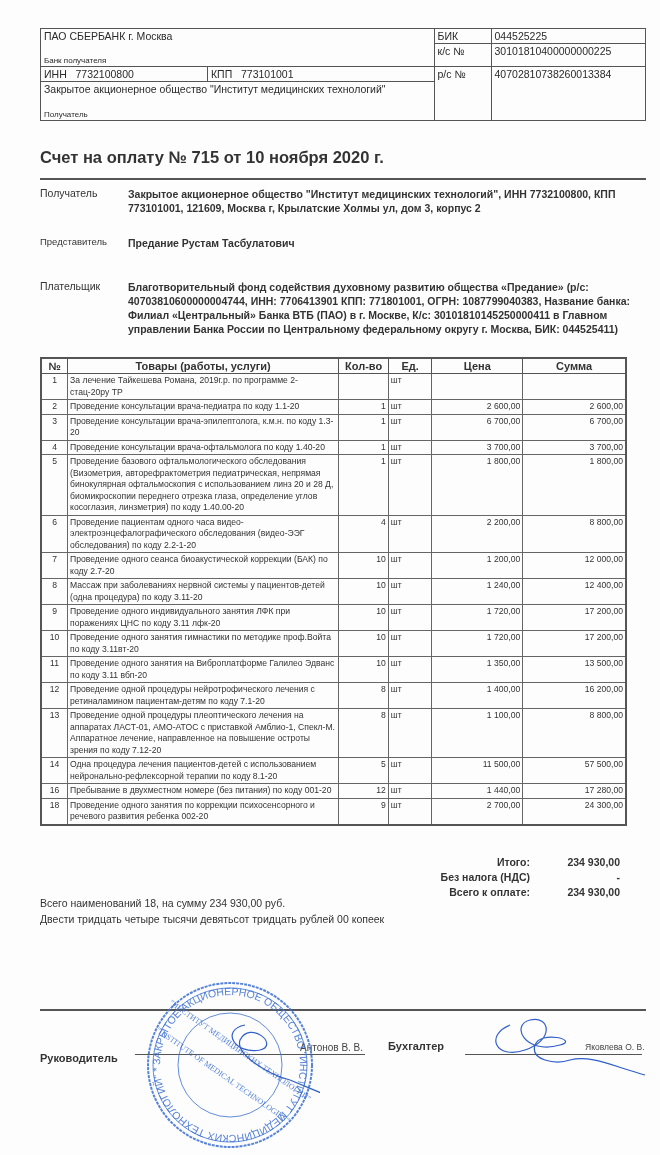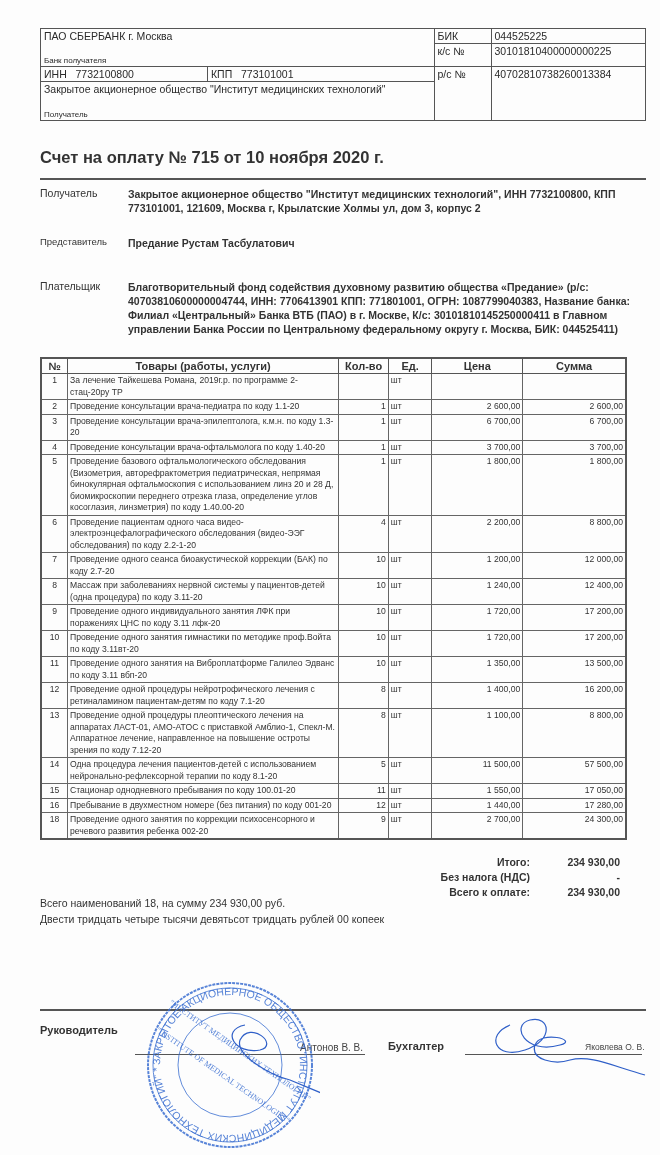--- a/index.html
+++ b/index.html
@@ -207,28 +207,20 @@
       </tr>
       <tr>
         <td class="num">14</td>
         <td class="desc">Одна процедура лечения пациентов-детей  с использованием нейронально-рефлексорной терапии по коду 8.1-20</td>
         <td class="qty">5</td>
         <td class="unit">шт</td>
         <td class="price">11 500,00</td>
         <td class="sum">57 500,00</td>
       </tr>
       <tr>
-        <td class="num">15</td>
-        <td class="desc">Стационар однодневного пребывания по коду 100.01-20</td>
-        <td class="qty">11</td>
-        <td class="unit">шт</td>
-        <td class="price">1 550,00</td>
-        <td class="sum">17 050,00</td>
-      </tr>
-      <tr>
         <td class="num">16</td>
         <td class="desc">Пребывание в двухместном номере (без питания) по коду 001-20</td>
         <td class="qty">12</td>
         <td class="unit">шт</td>
         <td class="price">1 440,00</td>
         <td class="sum">17 280,00</td>
       </tr>
       <tr>
         <td class="num">18</td>
         <td class="desc">Проведение одного занятия по коррекции психосенсорного и речевого развития ребенка 002-20</td>
@@ -253,21 +245,21 @@
     <span class="lab">Всего к оплате:</span>
     <span class="val">234 930,00</span>
   </div>
 </div>
 
 <div class="abs summary">Всего наименований 18, на сумму 234 930,00 руб.</div>
 <div class="abs summary2">Двести тридцать четыре тысячи девятьсот тридцать рублей 00 копеек</div>
 
 <div class="abs rule" style="top:1009px;"></div>
 
-<div class="abs" style="left:40px;top:1024px;font-size:11px;font-weight:bold;color:#333;">Руководитель</div>
+<div class="abs" style="left:40px;top:1052px;font-size:11px;font-weight:bold;color:#333;">Руководитель</div>
 <div class="abs sigline" style="left:135px;top:1054px;width:230px;"></div>
 <div class="abs" style="left:300px;top:1042px;font-size:10px;color:#444;">Антонов В. В.</div>
 
 <div class="abs" style="left:388px;top:1040px;font-size:11px;font-weight:bold;color:#333;">Бухгалтер</div>
 <div class="abs sigline" style="left:465px;top:1054px;width:177px;"></div>
 <div class="abs" style="left:585px;top:1042px;font-size:8.5px;color:#444;">Яковлева О. В.</div>
 
 <svg class="abs stamp" viewBox="0 0 180 170">
   <defs>
     <path id="stampArc" d="M 20 85 A 70 70 0 1 1 160 85 A 70 70 0 1 1 20 85"></path>

